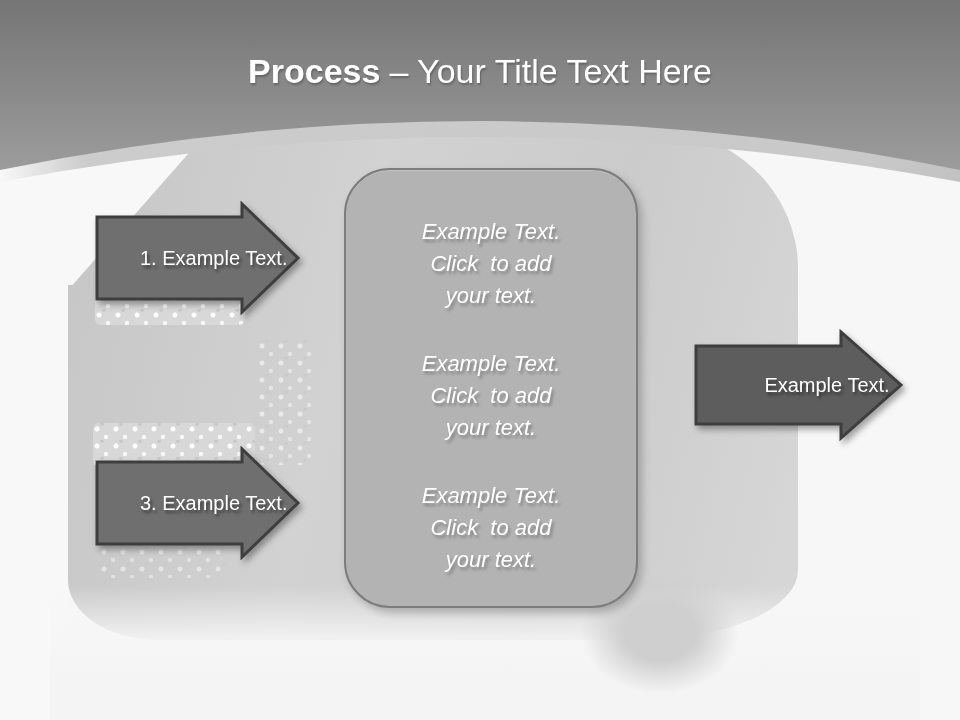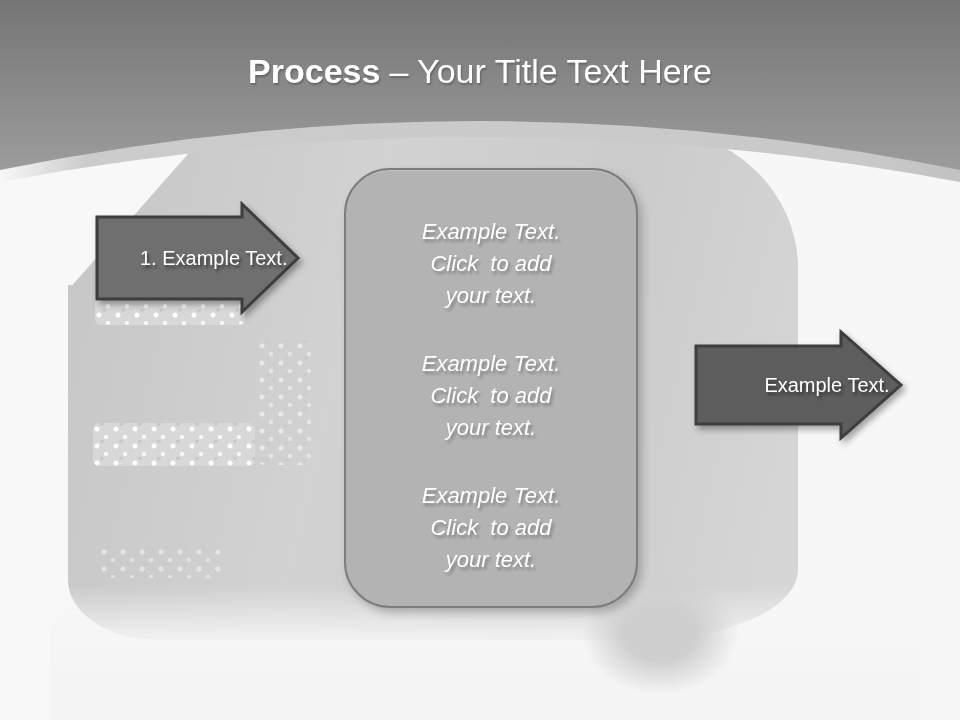--- a/index.html
+++ b/index.html
@@ -130,20 +130,26 @@
   </div>
 
   <div class="arrow arrow-l1">
     <svg width="206" height="114" viewBox="0 0 206 114">
       <polygon class="arrow-left-fill" points="2,16 147,16 147,3 203,57 147,111 147,98 2,98"></polygon>
     </svg>
     <div class="arrow-label">1. Example Text.</div>
   </div>
 
 
+  <div class="arrow arrow-l3">
+    <svg width="206" height="114" viewBox="0 0 206 114">
+      <polygon class="arrow-left-fill" points="2,16 147,16 147,3 203,57 147,111 147,98 2,98"></polygon>
+    </svg>
+    <div class="arrow-label">3. Example Text.</div>
+  </div>
 
   <div class="panel">
     <div class="panel-block">Example Text.
 Click  to add
 your text.</div>
     <div class="panel-block">Example Text.
 Click  to add
 your text.</div>
     <div class="panel-block">Example Text.
 Click  to add

